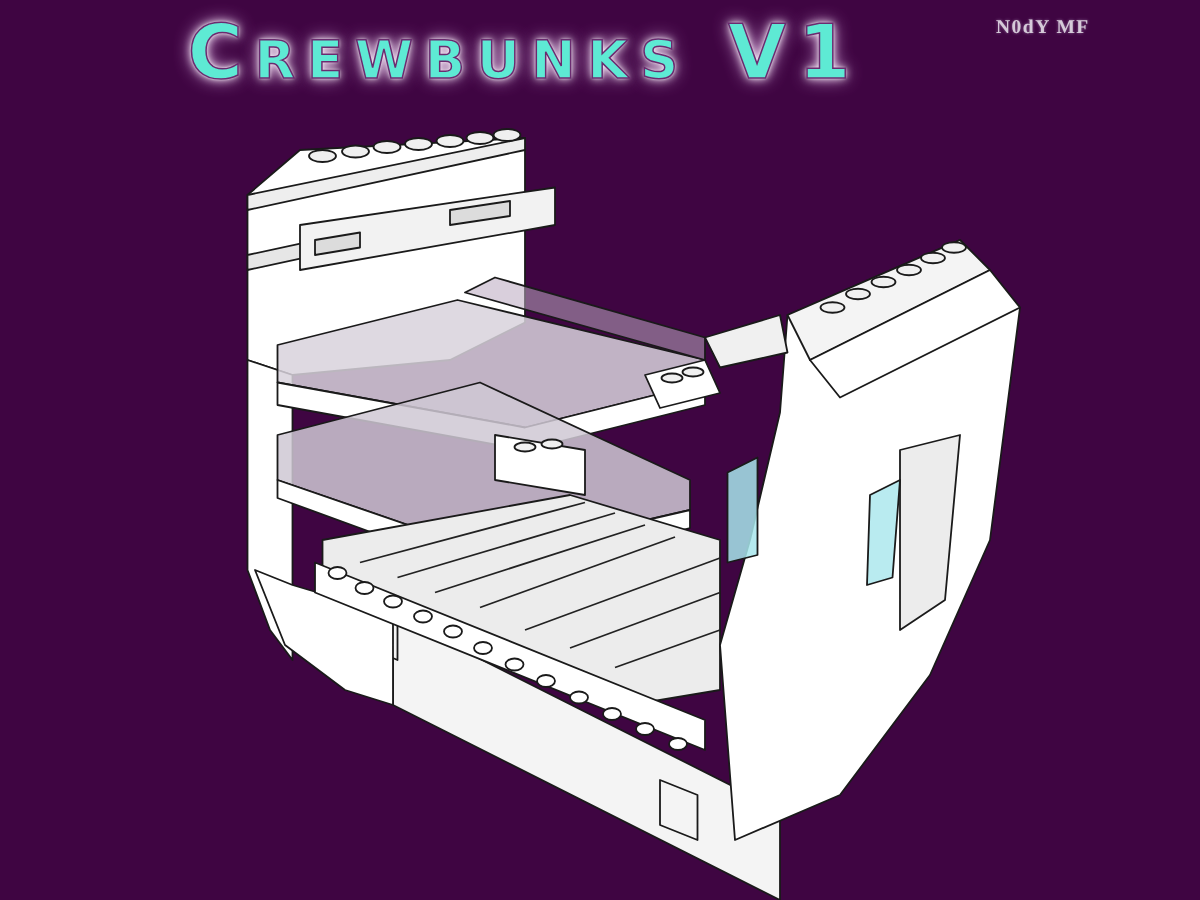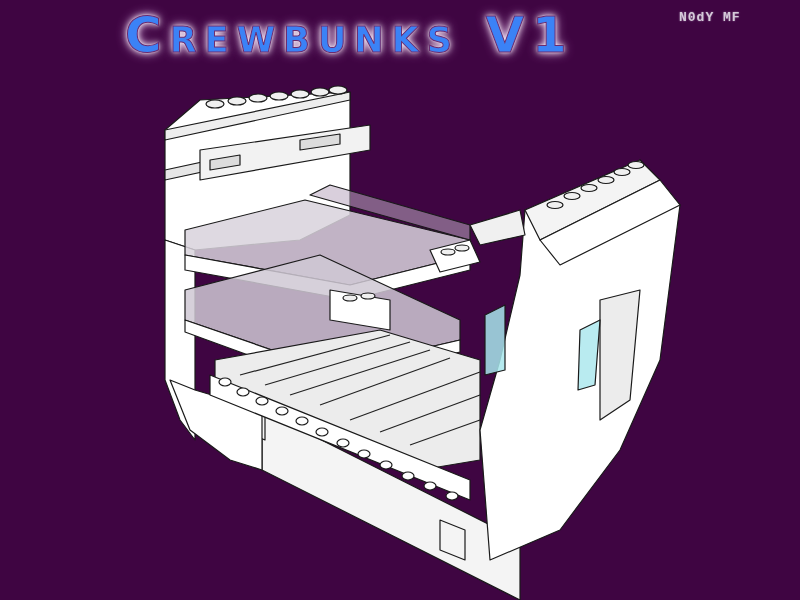--- a/index.html
+++ b/index.html
@@ -7,28 +7,28 @@
     width: 800px; height: 600px; overflow: hidden;
     background: #3f0542;
     position: relative;
     font-family: "DejaVu Sans", sans-serif;
   }
   .title {
     position: absolute; left: 30px; top: 6px;
     width: 640px; text-align: center;
     font-family: "DejaVu Sans", sans-serif;
     font-weight: bold; font-size: 50px; letter-spacing: 8px;
-    color: #3b82f6;
+    color: #5eead4;
     text-shadow: 0 0 6px #fff, 0 0 12px #d9a6e0, 0 0 2px #fff;
     -webkit-text-stroke: 1px #6b2b70;
     font-variant: small-caps;
   }
   .signature {
-    position: absolute; left: 679px; top: 10px;
-    font-family: Liberation Mono, monospace; font-weight: bold;
+    position: absolute; left: 664px; top: 10px;
+    font-family: Liberation Serif, serif; font-weight: bold;
     font-size: 13px; color: #e6e0ea; letter-spacing: 1px;
     text-shadow: 0 0 2px #9c7ca6;
     opacity: 0.9;
   }
   svg.model { position: absolute; left: 0; top: 0; }
 </style>
 </head>
 <body>
 
 <div class="title">Crewbunks V1</div>

